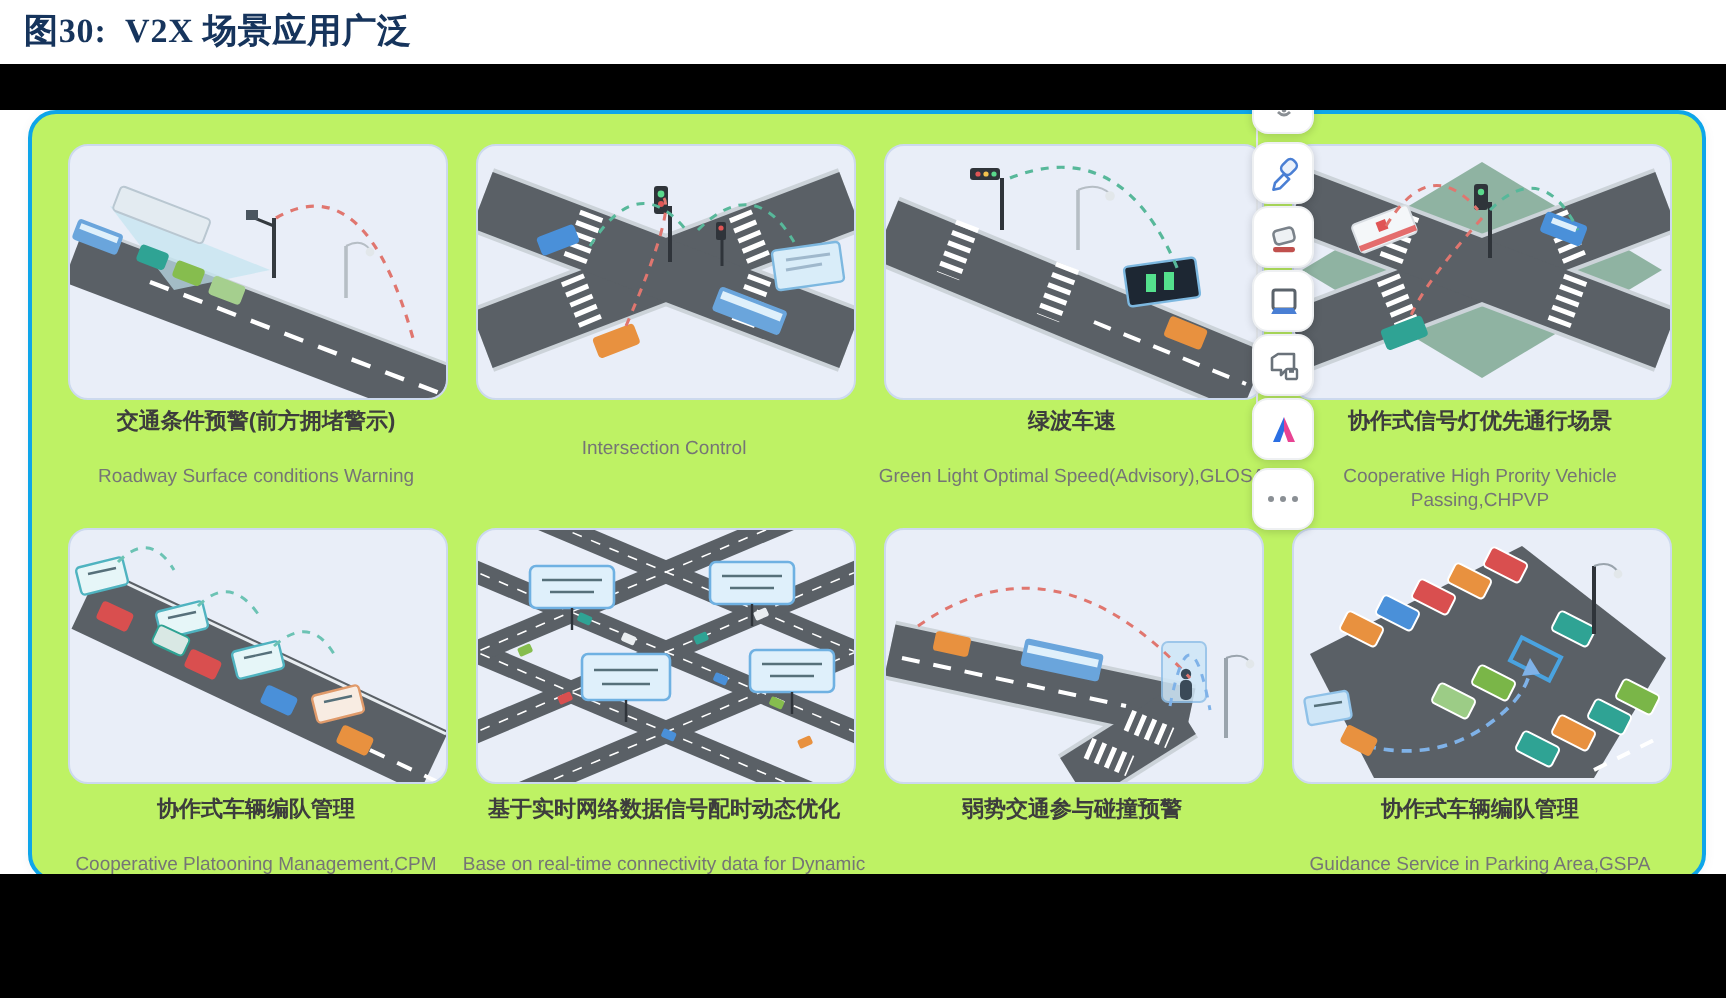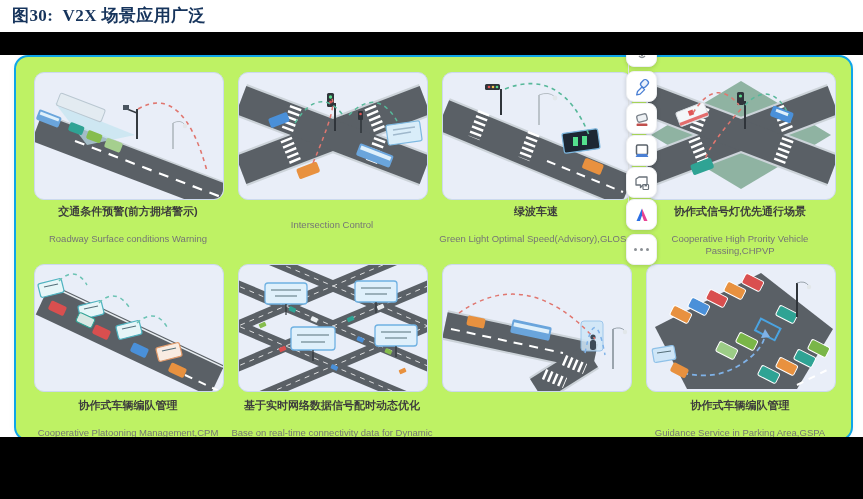--- a/index.html
+++ b/index.html
@@ -358,20 +358,21 @@
     </div>
     <div class="caption cap-row2 cap1">
       <div class="zh">协作式车辆编队管理</div>
       <div class="en">Cooperative Platooning Management,CPM</div>
     </div>
     <div class="caption cap-row2 cap2">
       <div class="zh">基于实时网络数据信号配时动态优化</div>
       <div class="en">Base on real-time connectivity data for Dynamic Signal Timing</div>
     </div>
     <div class="caption cap-row2 cap3">
+      <div class="zh">弱势交通参与碰撞预警</div>
     </div>
     <div class="caption cap-row2 cap4">
       <div class="zh">协作式车辆编队管理</div>
       <div class="en">Guidance Service in Parking Area,GSPA</div>
     </div>
   </div>
 
   <div class="track"></div>
 
   <div class="tbtn tbtn-hidden">

